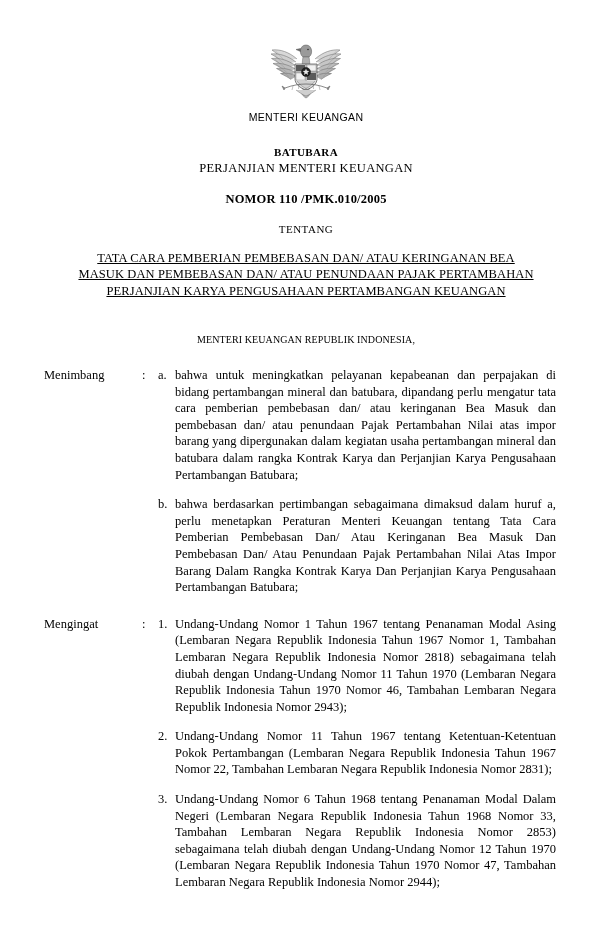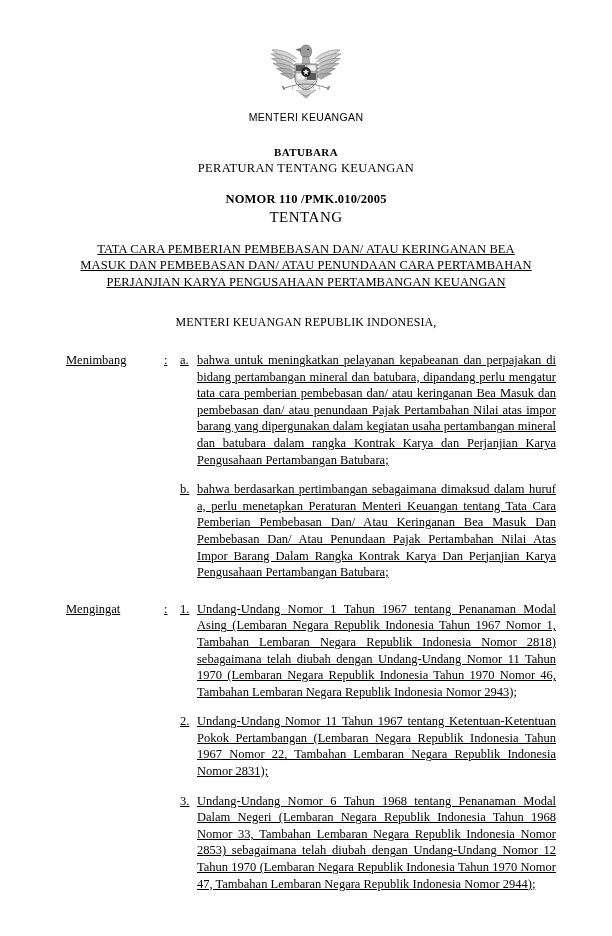--- a/index.html
+++ b/index.html
@@ -65,44 +65,43 @@
     line-height: 17px;
     margin-top: 1px;
   }
   .nomor {
     font-size: 12.5px;
     letter-spacing: 0.2px;
     margin-top: 15px;
     font-weight: bold;
   }
   .tentang {
-    font-size: 15px;
+    font-size: 11px;
     letter-spacing: 0.5px;
-    margin-top: 2px;
+    margin-top: 16px;
   }
   .subject {
     font-size: 12.5px;
     line-height: 16.5px;
     letter-spacing: 0.1px;
     margin-top: 15px;
     padding: 0 68px;
     text-decoration: underline;
   }
   .subject div { white-space: nowrap; }
   .authority {
-    font-size: 12px;
+    font-size: 10px;
     letter-spacing: 0.1px;
-    margin-top: 25px;
+    margin-top: 35px;
   }
 
   
   .clauses {
     margin-top: 22px;
-    padding: 0 56px 0 66px;
-    text-decoration: underline;
+    padding: 0 56px 0 44px;
   }
   .clause-row {
     display: flex;
     align-items: flex-start;
   }
   .clause-row + .clause-row {
     margin-top: 20px;
   }
   .clause-label {
     flex: 0 0 98px;
@@ -197,26 +196,26 @@
       </svg>
     </div>
   </div>
 
   <div class="ministry">
     <div>MENTERI KEUANGAN</div>
   </div>
 
   <div class="title-block">
     <div class="salinan">BATUBARA</div>
-    <div class="peraturan">PERATURAN  TENTANG KEUANGAN</div>
+    <div class="peraturan">PERJANJIAN  MENTERI KEUANGAN</div>
     <div class="nomor">NOMOR 110 /PMK.010/2005</div>
     <div class="tentang">TENTANG</div>
     <div class="subject">
       <div>TATA CARA PEMBERIAN PEMBEBASAN DAN/ ATAU KERINGANAN BEA</div>
-      <div>MASUK DAN PEMBEBASAN DAN/ ATAU PENUNDAAN CARA PERTAMBAHAN</div>
+      <div>MASUK DAN PEMBEBASAN DAN/ ATAU PENUNDAAN PAJAK PERTAMBAHAN</div>
       <div>PERJANJIAN KARYA PENGUSAHAAN PERTAMBANGAN KEUANGAN</div>
     </div>
     <div class="authority">MENTERI KEUANGAN REPUBLIK INDONESIA,</div>
   </div>
 
   <div class="clauses">
 
     <div class="clause-row">
       <div class="clause-label">Menimbang</div>
       <div class="clause-colon">:</div>

